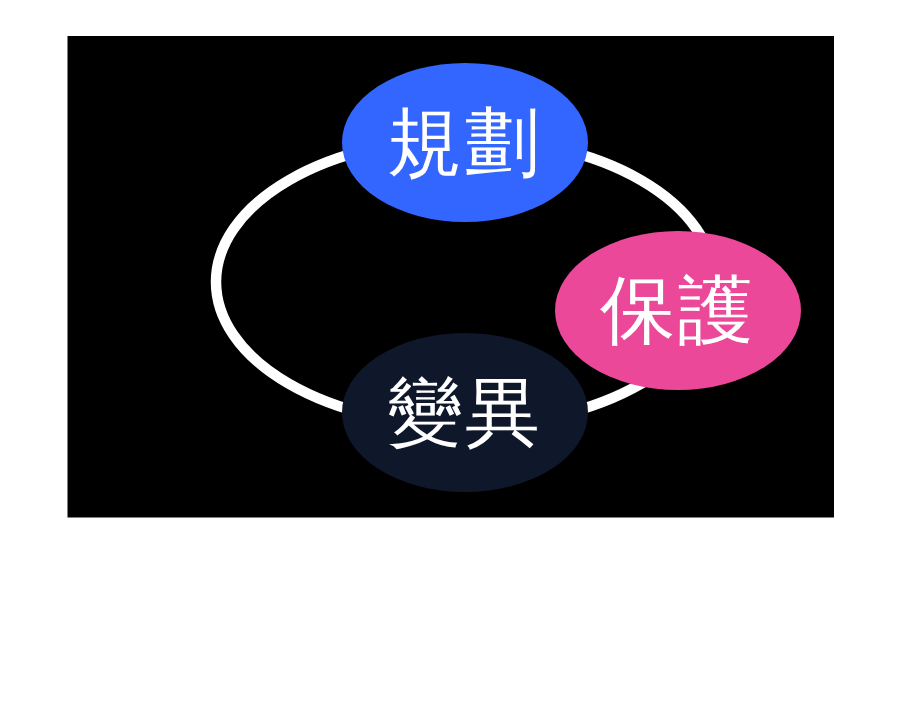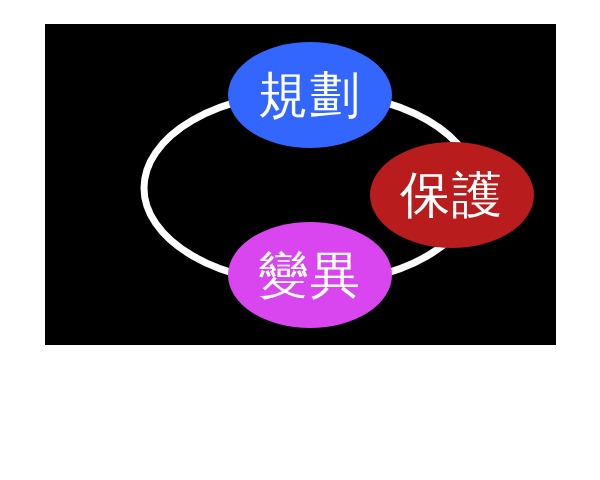--- a/index.html
+++ b/index.html
@@ -14,21 +14,21 @@
 
 <div class="canvas">
   <svg class="ring" viewBox="0 0 511 321">
     <ellipse cx="265" cy="164" rx="166" ry="96" fill="none" stroke="#ffffff" stroke-width="7"></ellipse>
   </svg>
 
   <div class="node" style="left:183px; top:18px; background:#3366ff;">
     <span>規劃</span>
   </div>
 
-  <div class="node" style="left:325px; top:118px; background:#b91c1c;">
+  <div class="node" style="left:325px; top:130px; background:#ec4899;">
     <span>保護</span>
   </div>
 
-  <div class="node" style="left:183px; top:198px; background:#d946ef;">
+  <div class="node" style="left:183px; top:198px; background:#0f172a;">
     <span>變異</span>
   </div>
 
 </div>
 
 </body></html>

